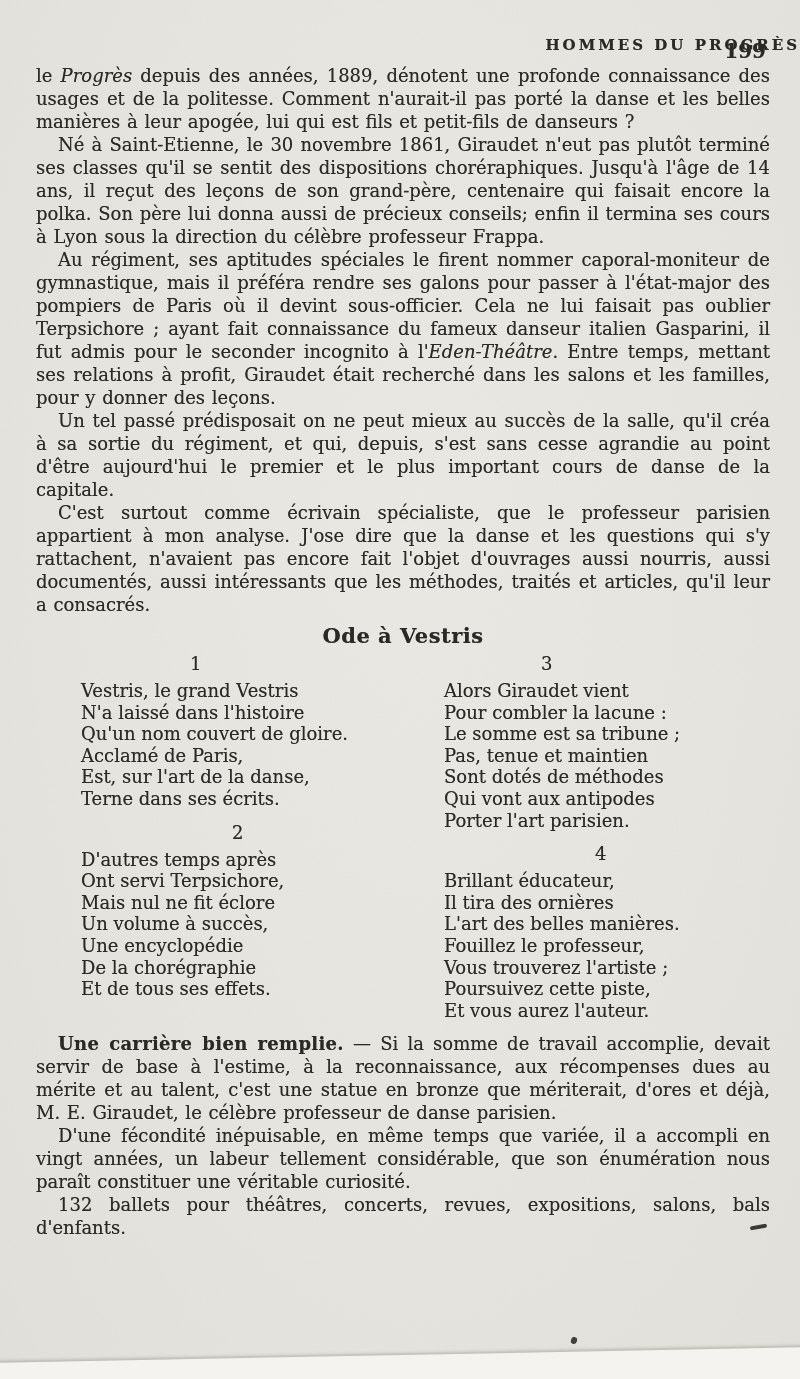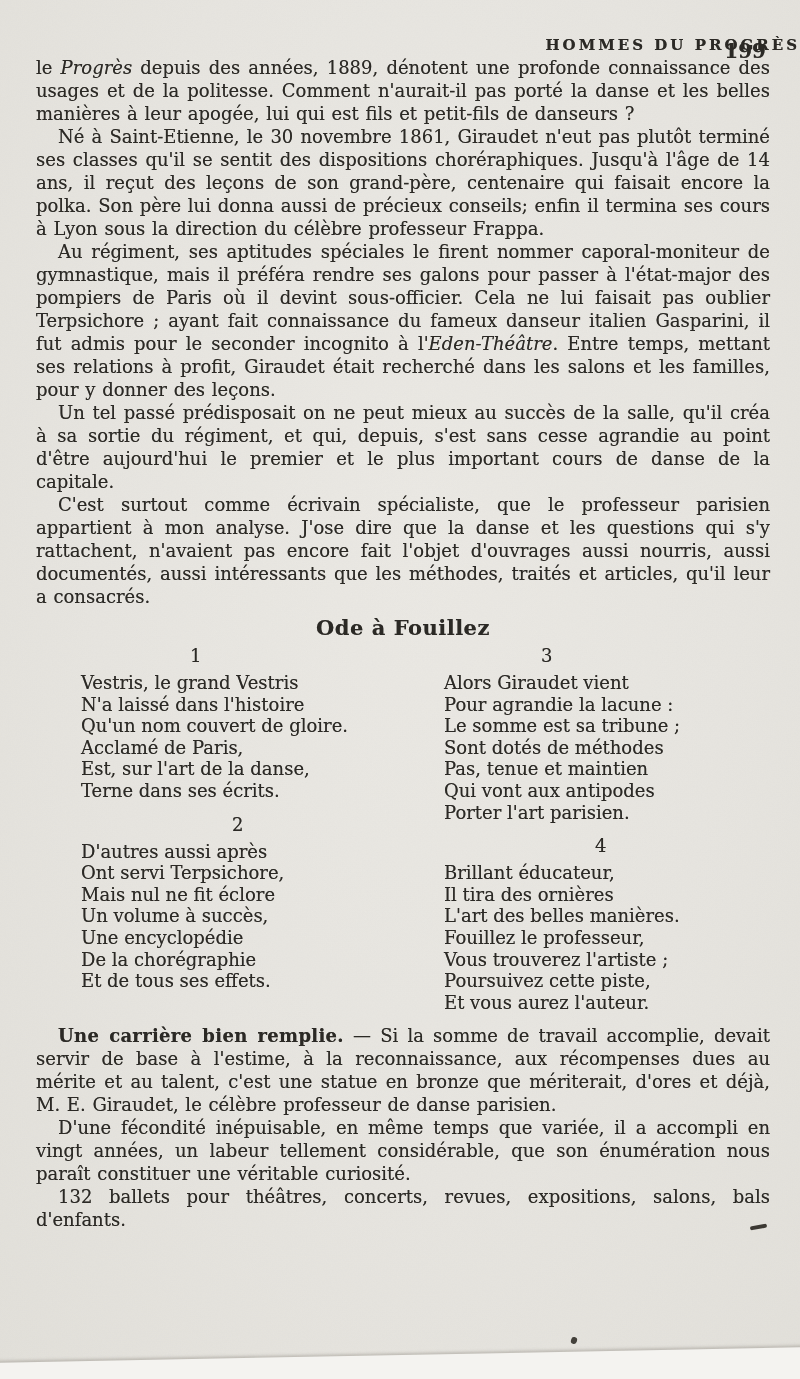--- a/index.html
+++ b/index.html
@@ -22,21 +22,21 @@
     text-align:right; font-size:15px; letter-spacing:3px;
     font-weight:600;
   }
   .page-number {
     position:absolute; top:31px; right:34px;
     font-size:20px; font-weight:bold;margin-top:8px;
   }
 
   
   .main {
-    position:absolute; top:56px; left:36px; width:734px;
+    position:absolute; top:64px; left:36px; width:734px;
   }
   .main p {
     margin:0; font-size:18px; line-height:23px;
     text-align:justify; text-align-last:left;
     word-spacing:1px;
   }
   .indent { text-indent:22px; }
 
   
   .ode-title {
@@ -96,56 +96,56 @@
 
     <p class="indent">Né à Saint-Etienne, le 30 novembre 1861, Giraudet n'eut pas plutôt terminé ses classes qu'il se sentit des dispositions choréraphiques. Jusqu'à l'âge de 14 ans, il reçut des leçons de son grand-père, centenaire qui faisait encore la polka. Son père lui donna aussi de précieux conseils; enfin il termina ses cours à Lyon sous la direction du célèbre professeur Frappa.</p>
 
 
     <p class="indent"><span>Au régiment, ses aptitudes spéciales le firent nommer caporal-moniteur de gymnastique, mais il préféra rendre ses galons pour passer à l'état-major des pompiers de Paris où il devint sous-officier. Cela ne lui faisait pas oublier Terpsichore ; ayant fait connaissance du fameux danseur italien Gasparini, il fut admis pour le seconder incognito à l'</span><i>Eden-Théâtre</i><span>. Entre temps, mettant ses relations à profit, Giraudet était recherché dans les salons et les familles, pour y donner des leçons.</span></p>
 
     <p class="indent">Un tel passé prédisposait on ne peut mieux au succès de la salle, qu'il créa à sa sortie du régiment, et qui, depuis, s'est sans cesse agrandie au point d'être aujourd'hui le premier et le plus important cours de danse de la capitale.</p>
 
     <p class="indent">C'est surtout comme écrivain spécialiste, que le professeur parisien appartient à mon analyse. J'ose dire que la danse et les questions qui s'y rattachent, n'avaient pas encore fait l'objet d'ouvrages aussi nourris, aussi documentés, aussi intéressants que les méthodes, traités et articles, qu'il leur a consacrés.</p>
 
-    <h2 class="ode-title">Ode à Fouillez</h2>
+    <h2 class="ode-title">Ode à Vestris</h2>
 
     <div class="poem">
       <div class="poem-col-left">
 
         <div class="stanza">
           <div class="stanza-num num-1">1</div>
           <div class="verse">Vestris, le grand Vestris</div>
           <div class="verse">N'a laissé dans l'histoire</div>
           <div class="verse">Qu'un nom couvert de gloire.</div>
           <div class="verse">Acclamé de Paris,</div>
           <div class="verse">Est, sur l'art de la danse,</div>
           <div class="verse">Terne dans ses écrits.</div>
         </div>
 
         <div class="stanza">
           <div class="stanza-num num-2">2</div>
-          <div class="verse">D'autres aussi après</div>
+          <div class="verse">D'autres temps après</div>
           <div class="verse">Ont servi Terpsichore,</div>
           <div class="verse">Mais nul ne fit éclore</div>
           <div class="verse">Un volume à succès,</div>
           <div class="verse">Une encyclopédie</div>
           <div class="verse">De la chorégraphie</div>
           <div class="verse">Et de tous ses effets.</div>
         </div>
 
       </div>
       <div class="poem-col-right">
 
         <div class="stanza">
           <div class="stanza-num num-3">3</div>
           <div class="verse">Alors Giraudet vient</div>
-          <div class="verse">Pour agrandie la lacune :</div>
+          <div class="verse">Pour combler la lacune :</div>
           <div class="verse">Le somme est sa tribune ;</div>
+          <div class="verse">Pas, tenue et maintien</div>
           <div class="verse">Sont dotés de méthodes</div>
-          <div class="verse">Pas, tenue et maintien</div>
           <div class="verse">Qui vont aux antipodes</div>
           <div class="verse">Porter l'art parisien.</div>
         </div>
 
         <div class="stanza">
           <div class="stanza-num num-4">4</div>
           <div class="verse">Brillant éducateur,</div>
           <div class="verse">Il tira des ornières</div>
           <div class="verse">L'art des belles manières.</div>
           <div class="verse">Fouillez le professeur,</div>

